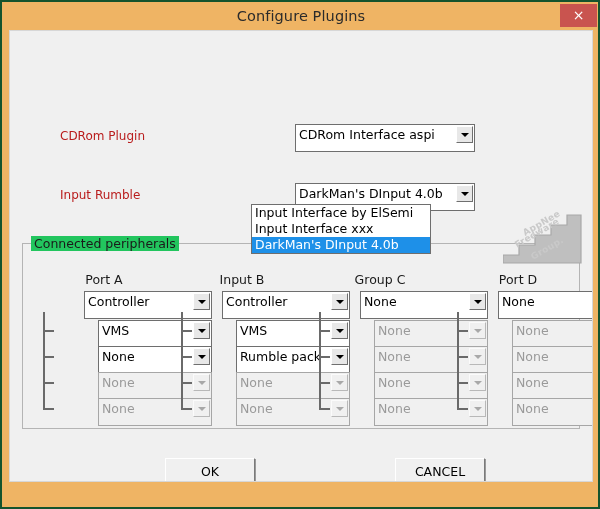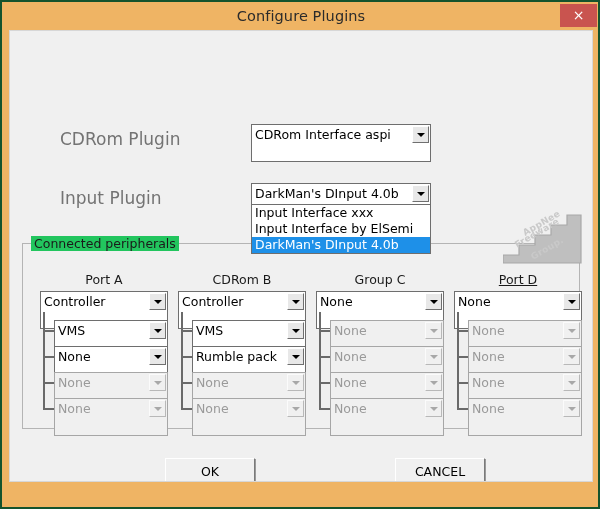--- a/index.html
+++ b/index.html
@@ -68,33 +68,34 @@
     height: 452px;
     background: #f0f0f0;
     border: 1px solid #d7d7d7;
     box-sizing: border-box;
     overflow: hidden;
   }
 
   
   .field-label {
     position: absolute;
-    font-size: 17px;
-    color: #737373;
+    font-size: 12px;
+    color: #b91c1c;
     white-space: nowrap;
   }
 
   
   .combo {
     position: absolute;
     box-sizing: border-box;
-    height: 38px;
+    height: 28px;
     background: #ffffff;
     border: 1px solid #6e6e6e;
     cursor: pointer;
+    margin-left: 44px;
   }
   .combo .combo-text {
     position: absolute;
     left: 3px;
     top: 0;
     right: 20px;
     height: 19px;
     line-height: 19px;
     font-size: 12.5px;
     color: #000000;
@@ -259,29 +260,29 @@
   </div>
 
   <div class="client">
 
     <div class="field-label" style="left:50px; top:98px;">CDRom Plugin</div>
     <div class="combo" style="left:241px; top:93px; width:180px;">
       <span class="combo-text">CDRom Interface aspi</span>
       <span class="combo-arrow"></span>
     </div>
 
-    <div class="field-label" style="left:50px; top:157px;">Input Plugin</div>
+    <div class="field-label" style="left:50px; top:157px;">Input Rumble</div>
     <div class="combo" style="left:241px; top:152px; width:180px;">
       <span class="combo-text">DarkMan's DInput 4.0b</span>
       <span class="combo-arrow"></span>
     </div>
 
     <div class="dropdown-list" style="left:241px; top:173px; width:180px;">
+      <div class="dropdown-item">Input Interface by ElSemi</div>
       <div class="dropdown-item">Input Interface xxx</div>
-      <div class="dropdown-item">Input Interface by ElSemi</div>
       <div class="dropdown-item selected">DarkMan's DInput 4.0b</div>
     </div>
 
     <div class="watermark">
       <svg width="82" height="62" viewBox="0 0 82 62">
         <polygon points="0,56 0,48 16,48 16,38 32,38 32,28 48,28 48,18 64,18 64,8 78,8 78,56" fill="#bfbfbf" stroke="#a8a8a8" stroke-width="1.2"></polygon>
       </svg>
       <div class="wm-text">AppNee</div>
       <div class="wm-text" style="left:10px; top:34px;">Freeware</div>
       <div class="wm-text" style="left:26px; top:46px;">Group.</div>
@@ -309,21 +310,21 @@
           <div class="tree-hline" style="left: 20px; top: 138px; width: 11px;"></div>
           <div class="combo disabled" style="left: 31px; top: 128px; width: 114px;">
             <span class="combo-text">None</span>
             <span class="combo-arrow"></span>
           </div>
           <div class="tree-hline" style="left: 20px; top: 164px; width: 11px;"></div>
           <div class="combo disabled" style="left: 31px; top: 154px; width: 114px;">
             <span class="combo-text">None</span>
             <span class="combo-arrow"></span>
           </div>
-          <div class="port-title" style="left: 155px; top: 28px; width: 128px;">CDRom B</div>
+          <div class="port-title" style="left: 155px; top: 28px; width: 128px;">Input B</div>
           <div class="combo" style="left: 155px; top: 47px; width: 128px;">
             <span class="combo-text">Controller</span>
             <span class="combo-arrow"></span>
           </div>
           <div class="tree-vline" style="left: 158px; top: 68px; height: 96px;"></div>
           <div class="tree-hline" style="left: 158px; top: 86px; width: 11px;"></div>
           <div class="combo" style="left: 169px; top: 76px; width: 114px;">
             <span class="combo-text">VMS</span>
             <span class="combo-arrow"></span>
           </div>
@@ -361,21 +362,21 @@
           <div class="tree-hline" style="left: 296px; top: 138px; width: 11px;"></div>
           <div class="combo disabled" style="left: 307px; top: 128px; width: 114px;">
             <span class="combo-text">None</span>
             <span class="combo-arrow"></span>
           </div>
           <div class="tree-hline" style="left: 296px; top: 164px; width: 11px;"></div>
           <div class="combo disabled" style="left: 307px; top: 154px; width: 114px;">
             <span class="combo-text">None</span>
             <span class="combo-arrow"></span>
           </div>
-          <div class="port-title" style="left: 431px; top: 28px; width: 128px; text-decoration: underline;">Port D</div>
+          <div class="port-title" style="left: 431px; top: 28px; width: 128px;">Port D</div>
           <div class="combo" style="left: 431px; top: 47px; width: 128px;">
             <span class="combo-text">None</span>
             <span class="combo-arrow"></span>
           </div>
           <div class="tree-vline" style="left: 434px; top: 68px; height: 96px;"></div>
           <div class="tree-hline" style="left: 434px; top: 86px; width: 11px;"></div>
           <div class="combo disabled" style="left: 445px; top: 76px; width: 114px;">
             <span class="combo-text">None</span>
             <span class="combo-arrow"></span>
           </div>

